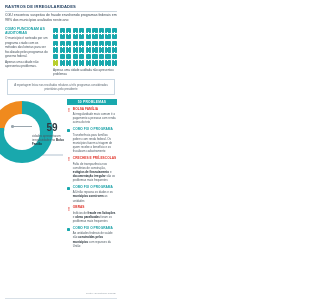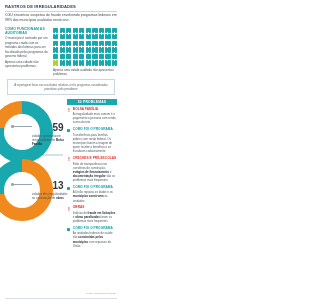--- a/index.html
+++ b/index.html
@@ -63,21 +63,21 @@
   }
 
   
   .donutrow{position:relative;height:54px;}
   .donut{position:absolute;left:-14px;top:2px;width:62px;height:62px;border-radius:50%;}
   .donut .hole{
     position:absolute;left:50%;top:50%;transform:translate(-50%,-50%);
     width:36px;height:36px;background:#ffffff;border-radius:50%;
   }
   .dnum{
-    position:absolute;left:33px;top:24px;width:40px;text-align:center;
+    position:absolute;left:27px;top:24px;width:40px;text-align:center;
     font-size:10px;font-weight:bold;color:#2f3a42;line-height:1;
   }
   .dlabel{
     position:absolute;left:27px;top:35px;width:36px;
     font-size:2.9px;line-height:1.38;color:#4a555e;
   }
   .dlabel b{color:#1d2830;font-weight:bold;}
   .leader{position:absolute;left:8px;top:27.5px;width:19px;height:.5px;background:#9aa6ae;}
   .leader::before{content:"";position:absolute;left:-1.6px;top:-1.1px;width:2.6px;height:2.6px;border-radius:50%;background:#9aa6ae;}
   .sep{height:.5px;background:#d8e0e7;margin:1px 2px 1px 2px;}
@@ -198,28 +198,20 @@
             <div class="hole"></div>
           </div>
         <div class="leader"></div>
         <div class="dnum">59</div>
         <div class="dlabel" id="dl0">cidades apresentaram irregularidades no <b>Bolsa Família</b></div>
       </div>
       <div class="sep"></div>
 
       <div class="sep"></div>
 
-      <div class="donutrow">
-        <div class="donut" id="donut2" style="background: conic-gradient(rgb(240, 138, 30) 0deg, rgb(240, 138, 30) 259deg, rgb(25, 168, 173) 259deg, rgb(25, 168, 173) 360deg);">
-            <div class="hole"></div>
-          </div>
-        <div class="leader"></div>
-        <div class="dnum">13</div>
-        <div class="dlabel" id="dl2">cidades têm irregularidades na contratação de <b>obras</b></div>
-      </div>
 
     </div>
 
     <div class="rightcol">
       <div class="probhead">50 PROBLEMAS</div>
       <div id="problist">
           <div class="pitem">
             <div class="pmark">
               <span class="bang">!</span>
             </div>

